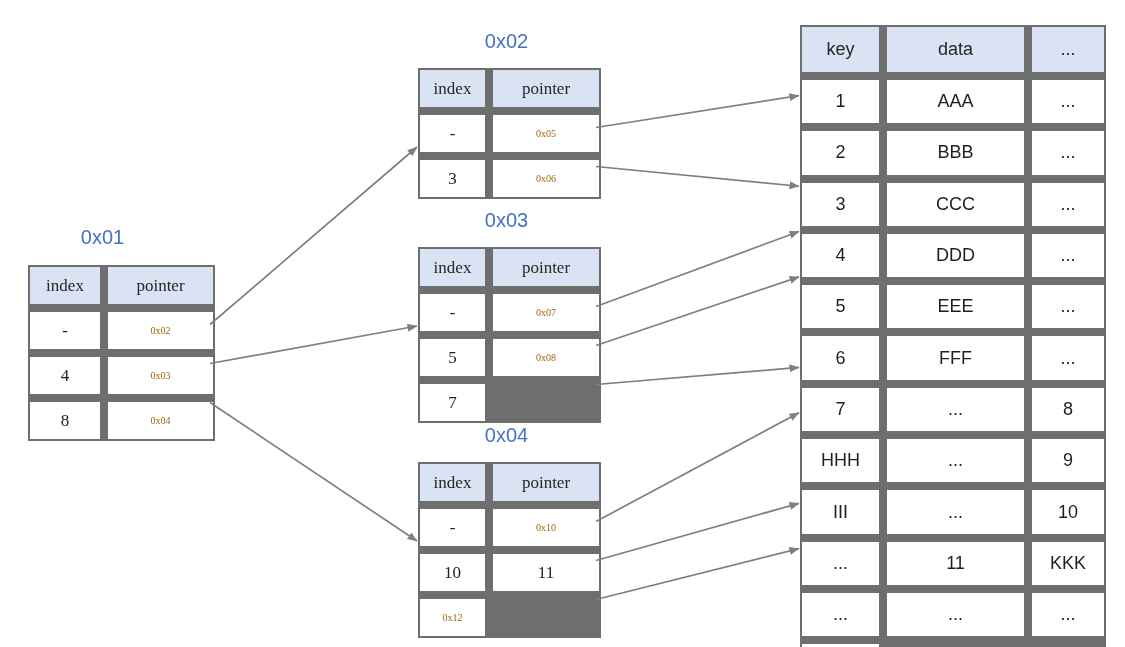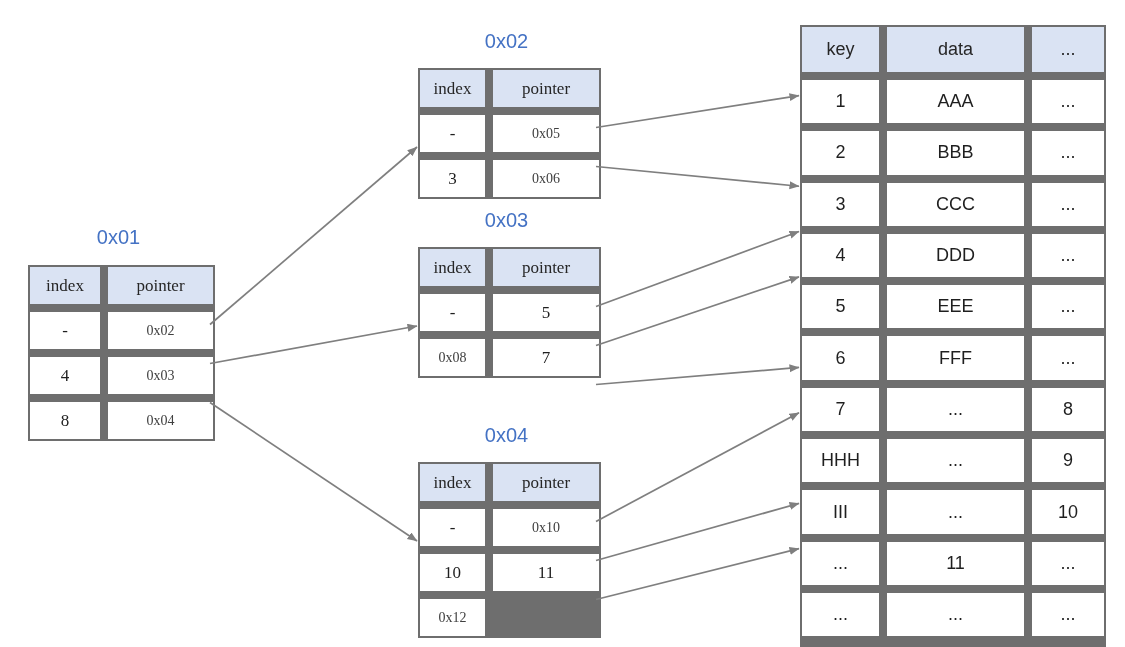--- a/index.html
+++ b/index.html
@@ -18,35 +18,35 @@
   
   .tbl {
     position: absolute; display: grid; gap: 8px; padding: 2px;
     background: #6e6e6e; z-index: 2; box-sizing: border-box;
   }
   .cell {
     background: #ffffff; display: flex; align-items: center; justify-content: center;
     color: #1f1f1f; font-size: 17px; white-space: nowrap;
   }
   .cell.hdr { background: #dae3f3; color: #262626; }
-  .cell.ptr { color: #404040; font-size: 14px; }
+  .cell.ptr { color: #a16207; font-size: 10px; }
   .dt .cell { font-size: 18px; }
 
   .node-title {
     position: absolute; text-align: center; color: #4472c4;
     font-size: 20px; z-index: 2;
   }
 
   
   .nt  { grid-auto-rows: 37px; grid-template-columns: 65px 106px; font-family: Liberation Serif, serif; }
   .t1  { left: 28px;  top: 265px; grid-template-columns: 70px 105px; }
   .t2  { left: 418px; top: 68px;  }
   .t3  { left: 418px; top: 247px; }
   .t4  { left: 418px; top: 462px; }
-  .tt1 { left: 28px;  top: 226px; width: 181px; }
+  .tt1 { left: 12px;  top: 226px; width: 181px; }
   .tt2 { left: 418px; top: 30px;  width: 177px; }
   .tt3 { left: 418px; top: 209px; width: 177px; }
   .tt4 { left: 418px; top: 424px; width: 177px; }
 
   
   .dt {
     left: 800px; top: 25px;
     grid-template-columns: 77px 137px 72px;
     grid-template-rows: 45px repeat(12, 43.3px);
   }
@@ -95,20 +95,21 @@
       <div class="cell ptr">0x05</div>
       <div class="cell idx">3</div>
       <div class="cell ptr">0x06</div>
     </div>
 
   <div class="node-title tt3">0x03</div>
   <div class="tbl nt t3" id="nt2">
       <div class="cell hdr">index</div>
       <div class="cell hdr">pointer</div>
       <div class="cell idx">-</div>
+      <div class="cell ptr">0x07</div>
       <div class="cell idx">5</div>
       <div class="cell ptr">0x08</div>
       <div class="cell idx">7</div>
     </div>
 
   <div class="node-title tt4">0x04</div>
   <div class="tbl nt t4" id="nt3">
       <div class="cell hdr">index</div>
       <div class="cell hdr">pointer</div>
       <div class="cell idx">-</div>
@@ -144,19 +145,20 @@
       <div class="cell">...</div>
       <div class="cell">8</div>
       <div class="cell">HHH</div>
       <div class="cell">...</div>
       <div class="cell">9</div>
       <div class="cell">III</div>
       <div class="cell">...</div>
       <div class="cell">10</div>
       <div class="cell">...</div>
       <div class="cell">11</div>
+      <div class="cell">KKK</div>
       <div class="cell">...</div>
       <div class="cell">...</div>
       <div class="cell">...</div>
       <div class="cell">...</div>
     </div>
 
 </div>
 
 </body></html>

